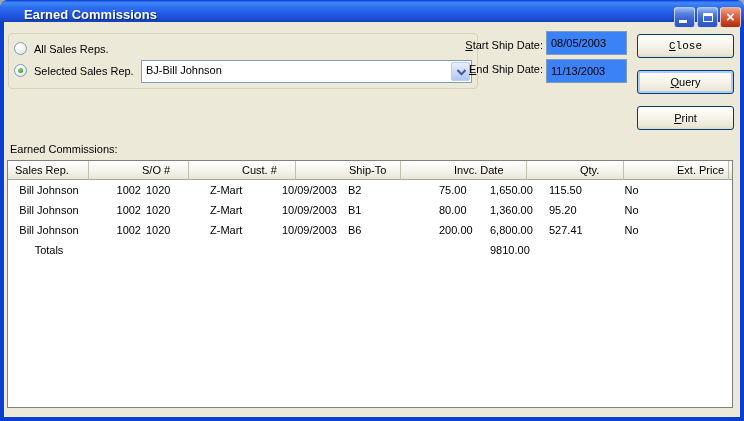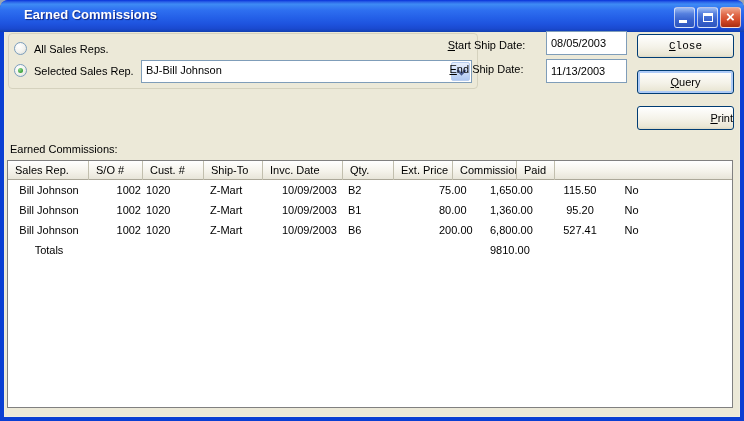--- a/index.html
+++ b/index.html
@@ -6,21 +6,21 @@
   html,body { background:#9aa5b1; font-family:"Liberation Sans", sans-serif; }
   .window{
     position:relative; width:744px; height:421px;
     background:#ECE9D8;
     box-shadow: inset 0 0 0 4px #0A3FD3, inset 0 0 0 5px rgba(255,255,255,.18);
     border-radius:8px 8px 0 0;
     overflow:hidden;
   }
   
   .titlebar{
-    position:absolute; left:0; top:0; width:744px; height:32px;
+    position:absolute; left:0; top:0; width:744px; height:22px;
     background:linear-gradient(180deg,#0831D9 0%,#2A63E8 6%,#3E8BF5 13%,#2E6FF0 32%,#2460E8 55%,#1E53DE 75%,#1A49CF 90%,#1240B0 100%);
     border-radius:7px 7px 0 0;
   }
   .title-text{
     position:absolute; left:24px; top:0; height:30px; line-height:29px;
     color:#fff; font-size:13px; font-weight:bold;
     text-shadow:1px 1px 1px #10247E;
   }
   .winbtn{
     position:absolute; top:7px; width:21px; height:21px; border-radius:3px;
@@ -62,50 +62,51 @@
     background:#fff; border:1px solid #7F9DB9;
   }
   .combo-value{ position:absolute; left:4px; top:3px; font-size:11px; color:#000; }
   .combo-btn{
     position:absolute; right:1px; top:1px; width:19px; height:19px; border-radius:2px;
     border:1px solid #B9CEF0;
     background:linear-gradient(180deg,#E8F0FC 0%,#CCDCF8 50%,#AFC8F2 100%);
   }
   .combo-btn svg{ position:absolute; left:4px; top:6px; }
   
-  .date-label{ position:absolute; width:113px; left:430px; text-align:center; font-size:11px; color:#000; }
+  .date-label{ position:absolute; width:113px; left:430px; text-align:right; font-size:11px; color:#000; }
   .dl1{ top:39px; } .dl2{ top:63px; }
   .mn{ text-decoration:underline; }
   .date-input{
     position:absolute; left:546px; width:81px; height:24px;
-    border:1px solid #7F9DB9; background:#ffffff; font-family:"Liberation Sans",sans-serif;
+    border:1px solid #7F9DB9; background:#3b82f6; font-family:"Liberation Sans",sans-serif;
     font-size:11px; padding-left:4px; color:#000;
   }
   .di1{ top:31px; } .di2{ top:59px; }
   
   .xpbtn{
     position:absolute; left:637px; width:97px; height:24px;
     border:1px solid #003C74; border-radius:3px;
     background:linear-gradient(180deg,#FFFFFF 0%,#F4F2E8 55%,#E9E6D4 90%,#DCD8C4 100%);
     font-family:"Liberation Sans",sans-serif; font-size:11px; color:#000;
     text-align:center; line-height:21px; cursor:default;
   }
   .b-close{ top:34px;font-family:Liberation Mono, monospace; }
   .b-query{ top:70px; box-shadow: inset 0 0 0 2px #AECBF7; }
-  .b-print{ top:106px;text-align:right; }
+  .b-print{ top:106px; }
   
   .grid-label{ position:absolute; left:10px; top:143px; font-size:11px; color:#000; }
   .grid{
     position:absolute; left:7px; top:160px; width:726px; height:248px;
     background:#fff; border:1px solid #808080; overflow:hidden;
   }
   .grid-header{
     display:flex; height:19px;
     background:linear-gradient(180deg,#FFFFFF 0%,#F5F3EB 55%,#E8E5D9 100%);
     border-bottom:1px solid #ACA899;
+    gap:46px;
   }
   .hcell{
     height:19px; line-height:18px; font-size:11px; color:#000;
     padding-left:7px; text-align:left;
     border-right:1px solid #C2BFAE;
     overflow:hidden; white-space:nowrap; flex:none;
   }
   .grid-row{ display:flex; height:20px; line-height:20px; }
   .dcell{
     font-size:11px; color:#000; overflow:hidden; white-space:nowrap;
@@ -117,21 +118,21 @@
   .w-comm{width:64px} .w-paid{width:38px} .w-fill{flex:1 1 auto; border-right:none;}
   
   .d-sales{text-align:center; padding-left:2px}
   .d-so{text-align:right; padding-right:1px}
   .d-cust{text-align:left; padding-left:3px}
   .d-ship{text-align:left; padding-left:6px}
   .d-invc{text-align:right; padding-right:5px}
   .d-item{text-align:left; padding-left:5px}
   .d-qty{text-align:left; padding-right:1px}
   .d-ext{text-align:left; padding-right:1px}
-  .d-comm{text-align:center; padding-right:1px}
+  .d-comm{text-align:left; padding-right:1px}
   .d-paid{text-align:center}
 </style>
 </head>
 <body>
 
 <div class="window">
 
   <div class="titlebar">
     <div class="title-text">Earned Commissions</div>
     <div class="winbtn btn-min">

